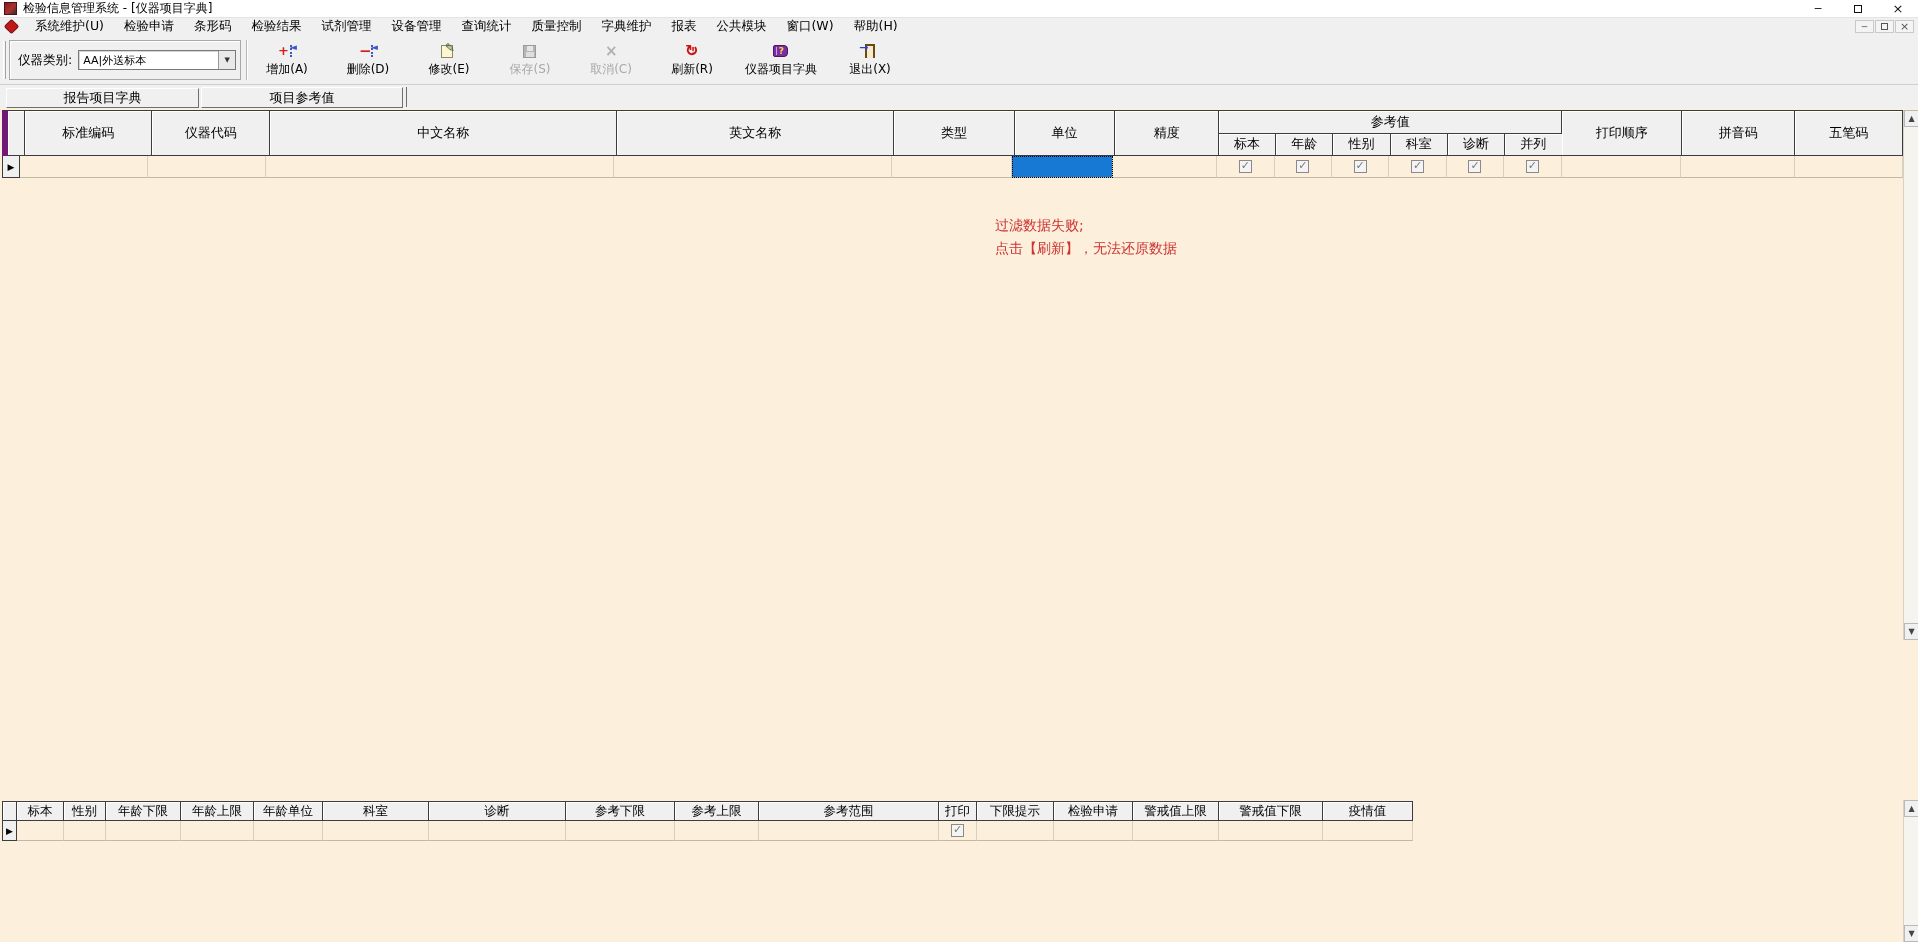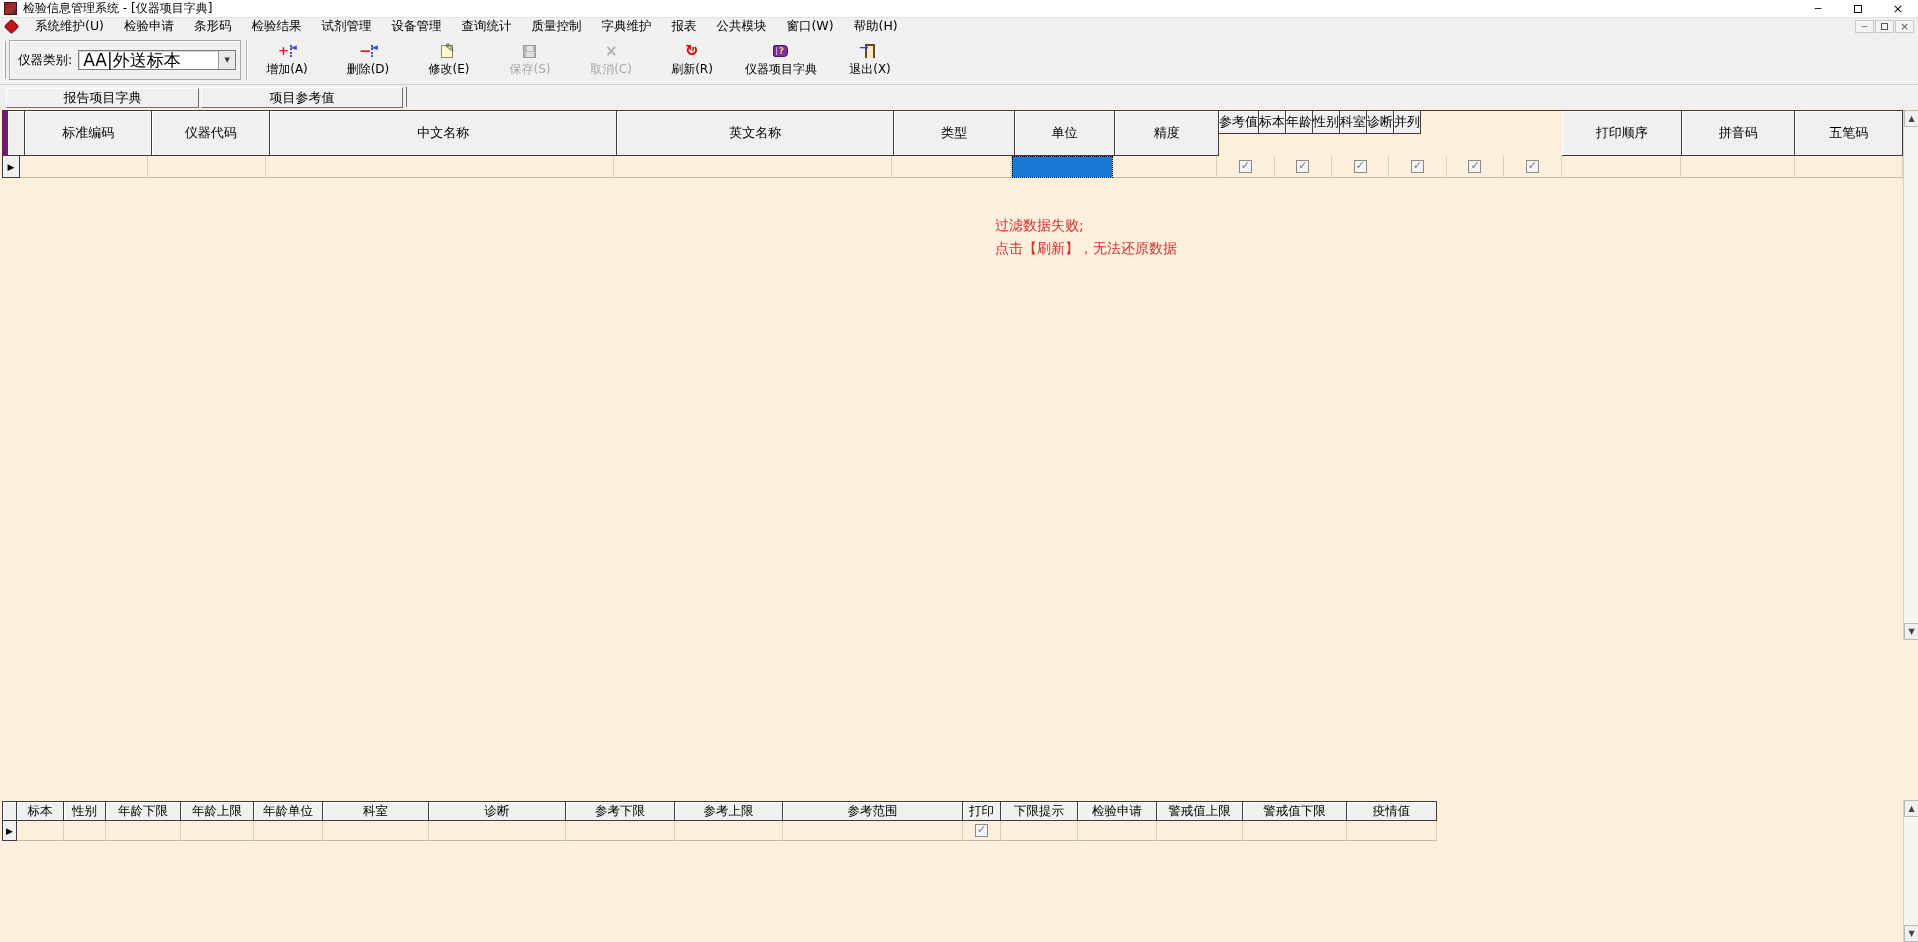--- a/index.html
+++ b/index.html
@@ -22,21 +22,21 @@
   .mdi-controls { margin-left:auto; display:flex; align-items:center; margin-right:4px; }
   .mdi-btn { width:19px; height:13px; display:flex; align-items:center; justify-content:center; color:#555; font-size:9px; border:1px solid #c9c9c9; background:#f4f4f4; margin-left:1px; }
   .mdi-maxbox { width:7px; height:7px; border:1px solid #555; display:inline-block; }
 
   
   .toolbar { position:absolute; left:0; top:35px; width:1918px; height:50px; background:#f0f0f0; border-bottom:1px solid #cfcfcf; }
   .gripper { position:absolute; left:3px; top:6px; width:3px; height:38px; border-left:1px solid #ffffff; border-right:1px solid #a6a6a6; }
   .combo-panel { position:absolute; left:9px; top:5px; width:232px; height:40px; border:1px solid #a8a8a8; box-shadow:inset 1px 1px 0 #ffffff; display:flex; align-items:center; }
   .combo-label { margin-left:8px; font-size:12.5px; white-space:nowrap; }
   .combo { margin-left:6px; width:158px; height:20px; background:#ffffff; border:1px solid #7a7a7a; box-shadow:inset 1px 1px 0 #d6d6d6; display:flex; align-items:center; }
-  .combo-value { flex:1; padding-left:4px; font-size:17px; white-space:nowrap; overflow:hidden; }
+  .combo-value { flex:1; padding-left:4px; font-size:11px; white-space:nowrap; overflow:hidden; }
   .combo-arrow { width:17px; height:18px; background:#e9e9e9; border-left:1px solid #999; display:flex; align-items:center; justify-content:center; font-size:7px; color:#333; }
   .tool-sep { position:absolute; left:246px; top:5px; width:2px; height:40px; border-left:1px solid #b5b5b5; border-right:1px solid #ffffff; }
   .tool-buttons { position:absolute; left:253px; top:3px; height:44px; display:flex; align-items:stretch; }
   .tool-btn { min-width:68px; margin-right:13px; display:flex; flex-direction:column; align-items:center; justify-content:center; padding:1px 6px; cursor:default; }
   .tool-btn .lbl { font-size:12px; margin-top:1px; white-space:nowrap; }
   .tool-btn.disabled .lbl { color:#a8a8a8; }
   .ico { position:relative; width:20px; height:17px; display:block; }
   .ico i { font-style:normal; position:absolute; }
   
   .ic-plus  { left:1px; top:0px; color:#d42020; font-weight:bold; font-size:13px; }
@@ -72,21 +72,21 @@
 
   
   .main-area { position:absolute; left:0; top:108px; width:1918px; height:532px; background:#fcefdb; }
   .gap-area  { position:absolute; left:0; top:640px; width:1918px; height:158px; background:#fcefdb; }
   .bottom-area { position:absolute; left:0; top:798px; width:1918px; height:144px; background:#fcefdb; }
 
   
   .mg { position:absolute; left:2px; top:2px; width:1901px; }
   .mg-header { display:flex; height:46px; border-left:6px solid #701a75; border-top:1px solid #3c3c3c; }
   .mg-h { background:#f0f0f0; border-right:1px solid #3c3c3c; border-bottom:1px solid #3c3c3c; box-shadow:inset 1px 1px 0 #ffffff; display:flex; align-items:center; justify-content:center; font-size:13px; white-space:nowrap; }
-  .mg-group { display:flex; flex-direction:row;text-align:center; }
+  .mg-group { display:flex; flex-direction:column;text-align:center; }
   .mg-group-top { height:23px; background:#f0f0f0; border-right:1px solid #3c3c3c; border-bottom:1px solid #3c3c3c; box-shadow:inset 1px 1px 0 #ffffff; display:flex; align-items:center; justify-content:center; font-size:13px; }
   .mg-group-sub { display:flex; height:23px; }
   .mg-sh { flex:1; background:#f0f0f0; border-right:1px solid #3c3c3c; border-bottom:1px solid #3c3c3c; box-shadow:inset 1px 1px 0 #ffffff; display:flex; align-items:center; justify-content:center; font-size:13px; }
   .mg-row { display:flex; height:22px; border-left:1px solid #3c3c3c; }
   .mg-c { border-right:1px solid #d8cfbc; border-bottom:1px solid #c2b9a5; display:flex; align-items:center; justify-content:center; }
   .mg-ind { background:#f0f0f0; border-right:1px solid #3c3c3c; border-bottom:1px solid #3c3c3c; display:flex; align-items:center; justify-content:center; }
   .row-marker { font-size:9px; color:#000; }
   .sel-cell { background:#1879d4; outline:1px dotted #000; outline-offset:-1px; }
   .mg-subrow { display:flex; }
   .mg-sc { flex:1; border-right:1px solid #d8cfbc; border-bottom:1px solid #c2b9a5; display:flex; align-items:center; justify-content:center; }
@@ -100,21 +100,21 @@
   
   .error-msg { position:absolute; left:995px; top:106px; color:#cc3333; font-size:14px; line-height:23px; white-space:nowrap; }
 
   
   .bg { position:absolute; left:2px; top:3px; }
   .bg-header { display:flex; height:20px; border-left:1px solid #3c3c3c; border-top:1px solid #3c3c3c; }
   .bg-h { background:#f0f0f0; border-right:1px solid #3c3c3c; border-bottom:1px solid #3c3c3c; box-shadow:inset 1px 1px 0 #ffffff; display:flex; align-items:center; justify-content:center; font-size:12.5px; white-space:nowrap; }
   .bg-row { display:flex; height:20px; border-left:1px solid #3c3c3c; }
   .bg-c { border-right:1px solid #d8cfbc; border-bottom:1px solid #c2b9a5; display:flex; align-items:center; justify-content:center; }
   .bg-ind { background:#f0f0f0; border-right:1px solid #3c3c3c; border-bottom:1px solid #3c3c3c; display:flex; align-items:center; justify-content:center; }
-  .b0{width:14px}.b1{width:47px}.b2{width:42px}.b3{width:75px}.b4{width:73px}.b5{width:69px}.b6{width:106px}.b7{width:137px}.b8{width:109px}.b9{width:108px}.b10{width:180px}.b11{width:38px}.b12{width:77px}.b13{width:79px}.b14{width:86px}.b15{width:104px}.b16{width:90px}
+  .b0{width:14px}.b1{width:47px}.b2{width:42px}.b3{width:75px}.b4{width:73px}.b5{width:69px}.b6{width:106px}.b7{width:137px}.b8{width:109px}.b9{width:84px}.b10{width:180px}.b11{width:38px}.b12{width:77px}.b13{width:79px}.b14{width:86px}.b15{width:104px}.b16{width:90px}
 
   
   .vsb { position:absolute; width:15px; background:#f6f4ee; border-left:1px solid #d6d2c6; }
   .vsb-main { left:1903px; top:110px; height:530px; }
   .vsb-bottom { left:1903px; top:800px; height:142px; }
   .sb-btn { position:absolute; left:0; width:15px; height:17px; background:#f0f0f0; border:1px solid #b9b9b9; display:flex; align-items:center; justify-content:center; font-size:8px; color:#444; }
   .sb-up { top:0; }
   .sb-down { bottom:0; }
 </style>
 </head>

